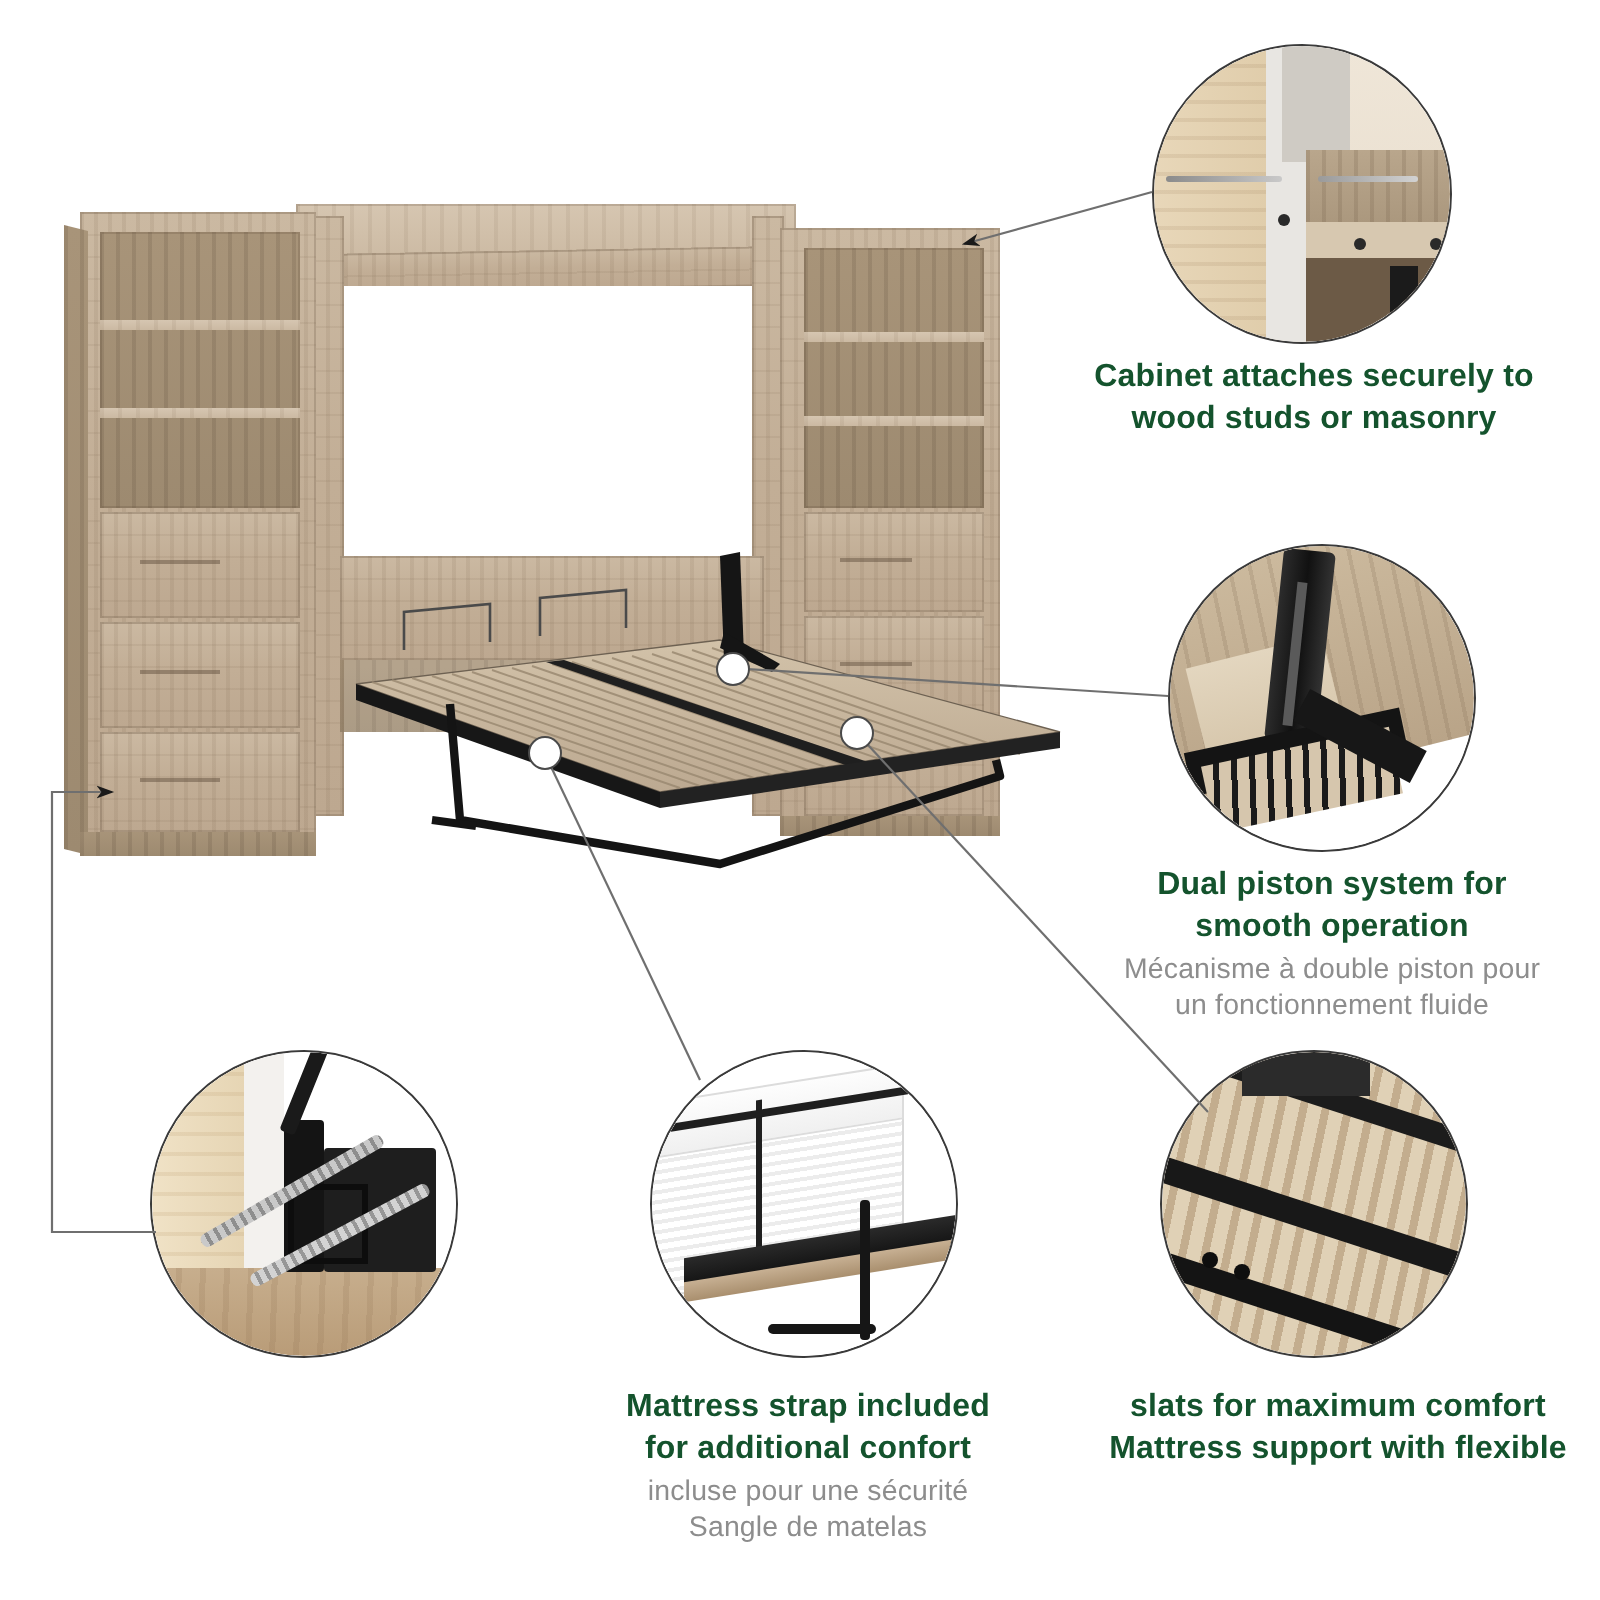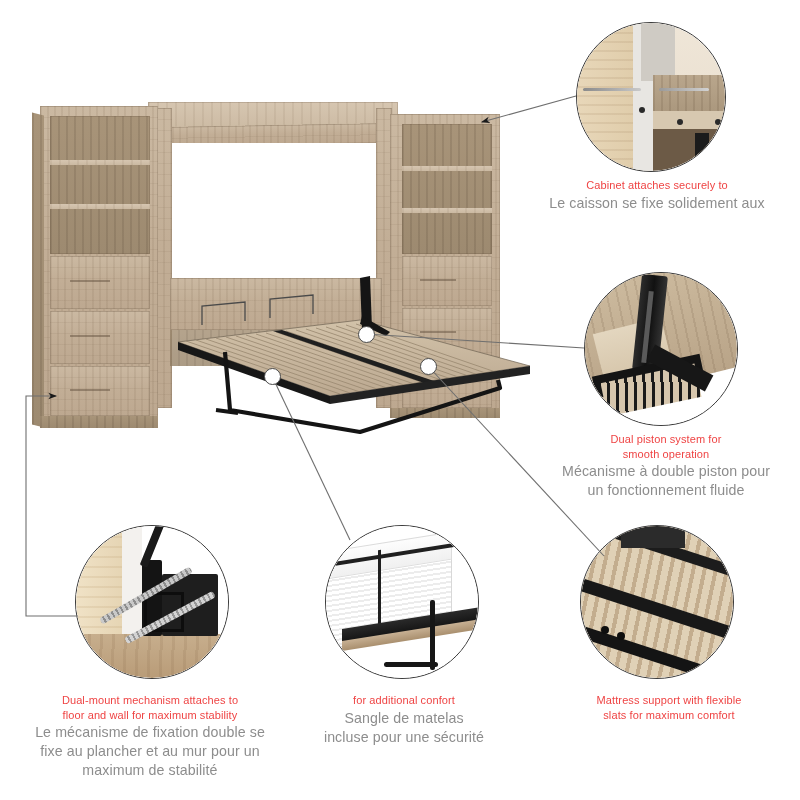--- a/index.html
+++ b/index.html
@@ -12,21 +12,21 @@
 
   
   #lines{position:absolute;left:0;top:0;width:800px;height:800px;pointer-events:none;z-index:30;}
 
   
   .callout{position:absolute;border-radius:50%;overflow:hidden;border:1.1px solid #3a3a3a;z-index:20;background:#fff;}
   .callout .inner{position:absolute;inset:0;border-radius:50%;overflow:hidden;}
 
   
   .caption{position:absolute;text-align:center;z-index:25;}
-  .cap-en{color:#ef4444;font-weight:400;font-size:11px;line-height:1.33;letter-spacing:.1px;}
+  .cap-en{color:#14532d;font-weight:700;font-size:16px;line-height:1.33;letter-spacing:.1px;}
   .cap-fr{color:#8d8d8d;font-weight:400;font-size:14.2px;line-height:1.33;letter-spacing:.1px;margin-top:1px;}
 
   
   #product{position:absolute;left:30px;top:80px;width:520px;height:360px;z-index:10;}
   .wood{
     background:
       repeating-linear-gradient(90deg, rgba(120,98,74,.12) 0 2px, rgba(255,255,255,0) 2px 7px),
       repeating-linear-gradient(180deg, rgba(120,98,74,.10) 0 1px, rgba(255,255,255,0) 1px 11px),
       linear-gradient(180deg,#cbb9a2 0%,#c2ae96 45%,#bda890 100%);
   }
@@ -172,23 +172,23 @@
       <div style="position:absolute;left:82px;top:65px;width:50px;height:3px;background:linear-gradient(90deg,#9a9a9a,#d2d2d2);border-radius:2px;"></div>
       <div style="position:absolute;left:62px;top:84px;width:6px;height:6px;border-radius:50%;background:#2a2a2a;"></div>
       <div style="position:absolute;left:100px;top:96px;width:6px;height:6px;border-radius:50%;background:#2a2a2a;"></div>
       <div style="position:absolute;left:138px;top:96px;width:6px;height:6px;border-radius:50%;background:#2a2a2a;"></div>
     </div>
   </div>
 
   <div class="caption" style="left:514px;top:178px;width:286px;">
     <div class="cap-en">
       <div>Cabinet attaches securely to</div>
+      <div>wood studs or masonry</div>
     </div>
     <div class="cap-fr">
-      <div>Le caisson se fixe solidement aux</div>
     </div>
   </div>
 
   <div class="callout" style="left:584px;top:272px;width:152px;height:152px;">
     <div class="inner" style="background:linear-gradient(150deg,#c9b79c 0%,#bda88c 45%,#ffffff 46%,#ffffff 100%);">
       <div style="position:absolute;left:-10px;top:-10px;width:180px;height:120px;transform:rotate(-14deg);
            background:repeating-linear-gradient(92deg,rgba(120,98,74,.18) 0 2px,rgba(255,255,255,0) 2px 10px),
                       linear-gradient(180deg,#cdbb9f,#b9a488);"></div>
       <div style="position:absolute;left:14px;top:52px;width:70px;height:60px;transform:rotate(-14deg);
            background:linear-gradient(180deg,#e3d6bf,#d3c2a6);"></div>
@@ -230,31 +230,20 @@
       <div style="position:absolute;left:68px;top:66px;width:34px;height:34px;border:3px solid #0d0d0d;background:transparent;"></div>
       <div style="position:absolute;left:72px;top:-4px;width:8px;height:46px;transform:rotate(22deg);background:#1a1a1a;border-radius:2px;"></div>
 
       <div style="position:absolute;left:18px;top:66px;width:104px;height:7px;transform:rotate(-30deg);
            background:repeating-linear-gradient(90deg,#c9c9c9 0 3px,#8e8e8e 3px 5px);border-radius:3px;"></div>
       <div style="position:absolute;left:44px;top:88px;width:100px;height:7px;transform:rotate(-28deg);
            background:repeating-linear-gradient(90deg,#d3d3d3 0 3px,#979797 3px 5px);border-radius:3px;"></div>
     </div>
   </div>
 
-  <div class="caption" style="left:8px;top:693px;width:284px;">
-    <div class="cap-en">
-      <div>Dual-mount mechanism attaches to</div>
-      <div>floor and wall for maximum stability</div>
-    </div>
-    <div class="cap-fr">
-      <div>Le mécanisme de fixation double se</div>
-      <div>fixe au plancher et au mur pour un</div>
-      <div>maximum de stabilité</div>
-    </div>
-  </div>
 
   <div class="callout" style="left:325px;top:525px;width:152px;height:152px;">
     <div class="inner" style="background:#ffffff;">
       <div style="position:absolute;left:-6px;top:26px;width:130px;height:86px;transform:skewY(-9deg);
            background:repeating-linear-gradient(180deg,#ffffff 0 3px,#ececec 3px 5px);
            border:1px solid #d8d8d8;"></div>
       <div style="position:absolute;left:-6px;top:16px;width:130px;height:26px;transform:skewY(-9deg);
            background:linear-gradient(180deg,#fdfdfd,#f0f0f0);border:1px solid #dcdcdc;"></div>
       <div style="position:absolute;left:52px;top:24px;width:3px;height:84px;transform:skewY(-9deg);background:#1f1f1f;"></div>
       <div style="position:absolute;left:-10px;top:28px;width:138px;height:4px;transform:skewY(-9deg);background:#1f1f1f;"></div>
@@ -264,43 +253,44 @@
       <div style="position:absolute;left:16px;top:104px;width:140px;height:10px;transform:skewY(-9deg);
            background:linear-gradient(180deg,#c7b093,#a98f6e);"></div>
 
       <div style="position:absolute;left:104px;top:74px;width:5px;height:70px;background:#161616;border-radius:2px;"></div>
       <div style="position:absolute;left:58px;top:136px;width:54px;height:5px;background:#161616;border-radius:3px;"></div>
     </div>
   </div>
 
   <div class="caption" style="left:300px;top:693px;width:208px;">
     <div class="cap-en">
+      <div>Mattress strap included</div>
       <div>for additional confort</div>
     </div>
     <div class="cap-fr">
+      <div>incluse pour une sécurité</div>
       <div>Sangle de matelas</div>
-      <div>incluse pour une sécurité</div>
     </div>
   </div>
 
   <div class="callout" style="left:580px;top:525px;width:152px;height:152px;">
     <div class="inner" style="background:repeating-linear-gradient(102deg,#e0d1b6 0 7px,#c3ad8e 7px 11px);">
       <div style="position:absolute;left:-30px;top:18px;width:230px;height:11px;transform:rotate(18deg);background:#1c1c1c;"></div>
       <div style="position:absolute;left:-40px;top:78px;width:240px;height:13px;transform:rotate(18deg);background:#181818;"></div>
       <div style="position:absolute;left:-44px;top:126px;width:250px;height:12px;transform:rotate(18deg);background:#141414;"></div>
       <div style="position:absolute;left:40px;top:-4px;width:64px;height:26px;background:#2b2b2b;"></div>
       <div style="position:absolute;left:20px;top:100px;width:8px;height:8px;border-radius:50%;background:#0e0e0e;"></div>
       <div style="position:absolute;left:36px;top:106px;width:8px;height:8px;border-radius:50%;background:#0e0e0e;"></div>
     </div>
   </div>
 
   <div class="caption" style="left:538px;top:693px;width:262px;">
     <div class="cap-en">
+      <div>slats for maximum comfort</div>
       <div>Mattress support with flexible</div>
-      <div>slats for maximum comfort</div>
     </div>
     <div class="cap-fr">
     </div>
   </div>
 
   <svg id="lines" viewBox="0 0 800 800">
     <defs>
       <marker id="arrow" markerWidth="9" markerHeight="9" refX="7" refY="3.2" orient="auto">
         <path d="M8,3.2 L0,0.3 L2.2,3.2 L0,6.1 Z" fill="#1a1a1a"></path>
       </marker>

